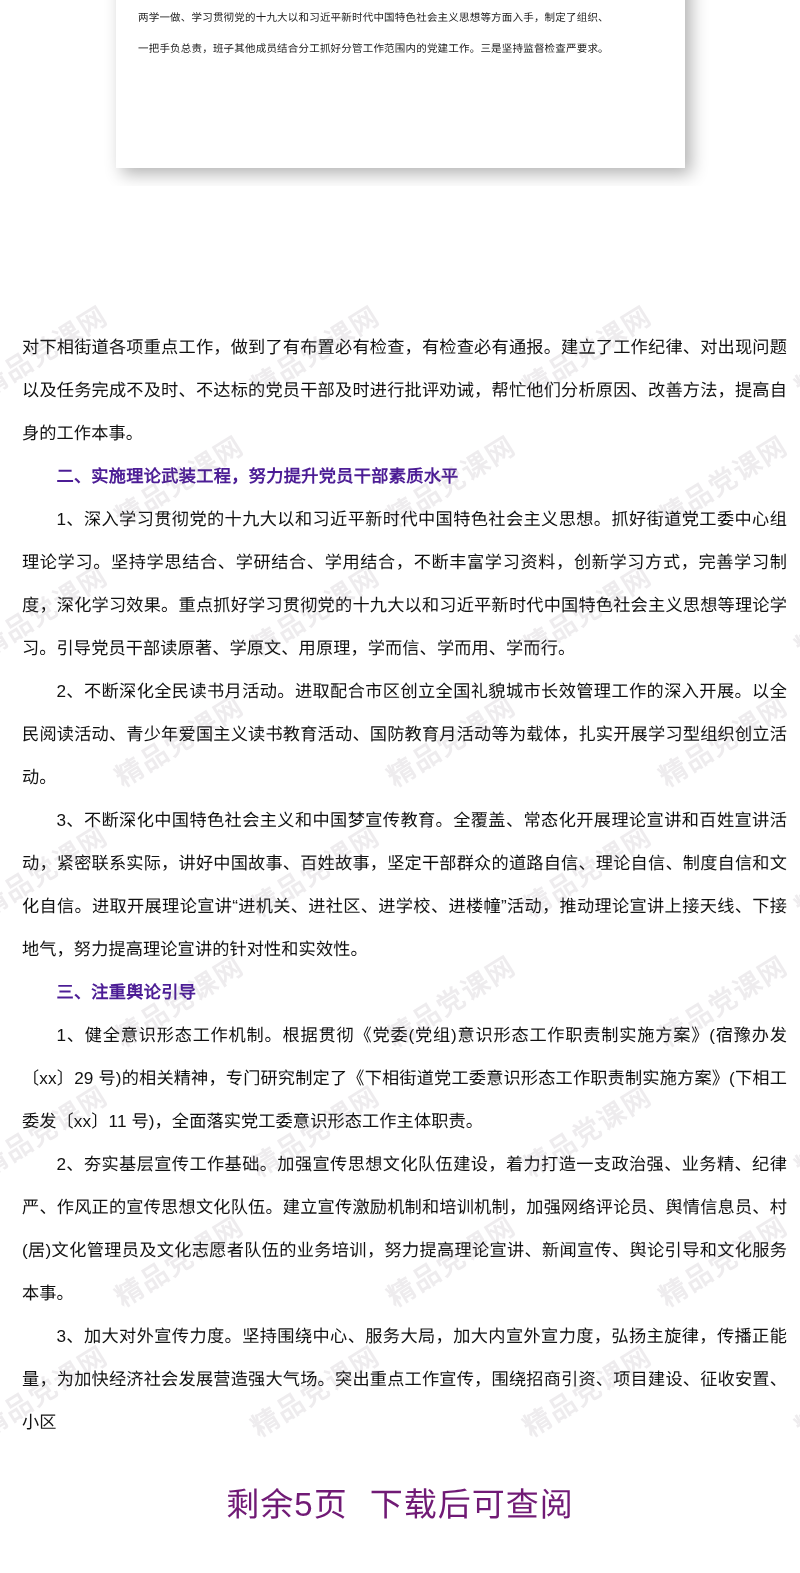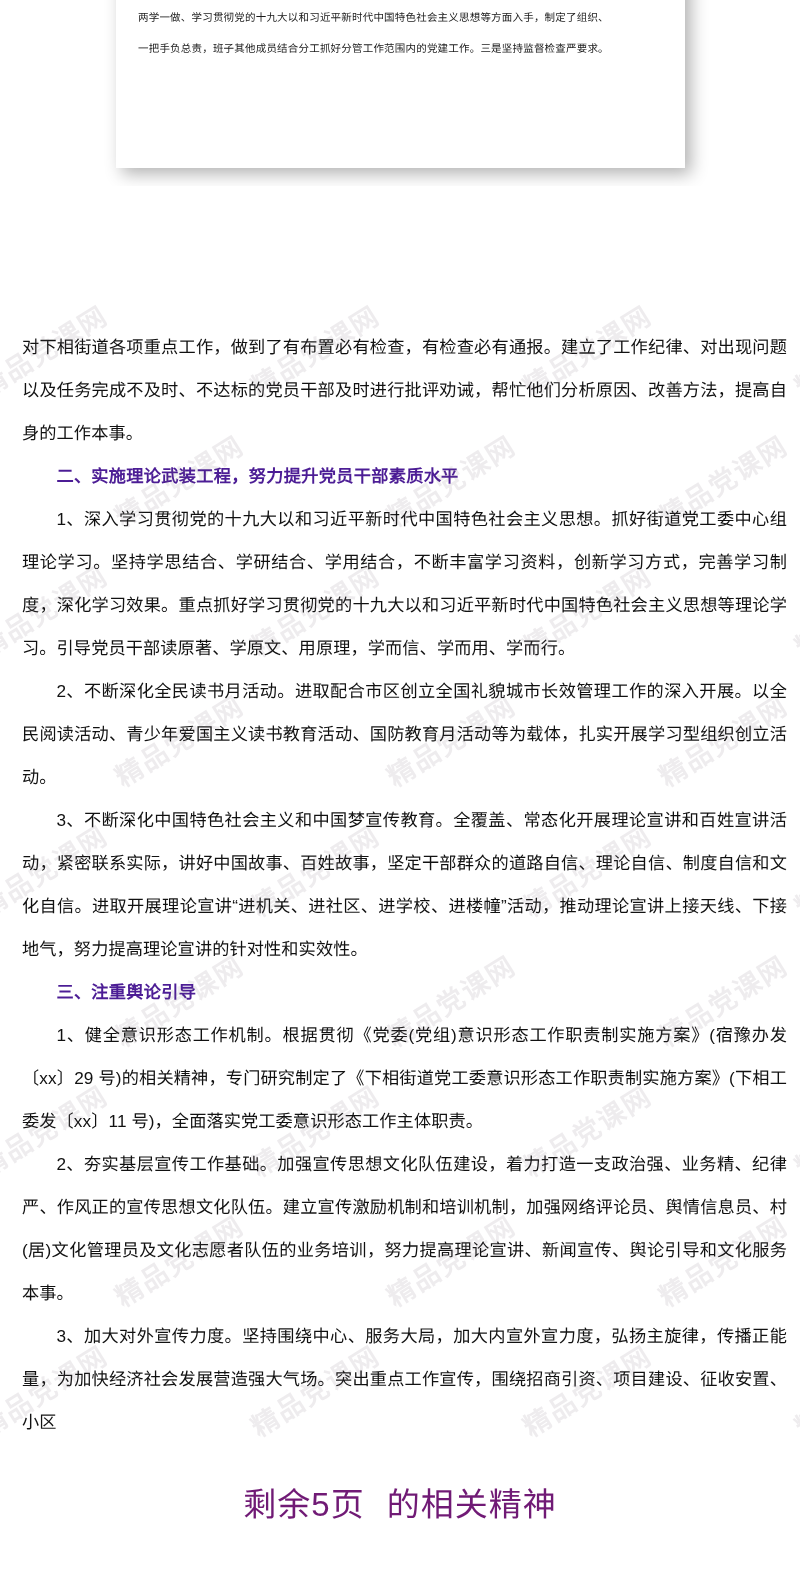--- a/index.html
+++ b/index.html
@@ -179,14 +179,14 @@
     <span class="wm" style="left: 106px; top: 1240px;">精品党课网</span>
     <span class="wm" style="left: 378px; top: 1240px;">精品党课网</span>
     <span class="wm" style="left: 650px; top: 1240px;">精品党课网</span>
     <span class="wm" style="left: -30px; top: 1370px;">精品党课网</span>
     <span class="wm" style="left: 242px; top: 1370px;">精品党课网</span>
     <span class="wm" style="left: 514px; top: 1370px;">精品党课网</span>
     <span class="wm" style="left: 786px; top: 1370px;">精品党课网</span>
   </div>
 
 <div class="bottom-notice">
-  <span class="bottom-notice-text">剩余5页</span><span class="notice-gap"></span><span class="bottom-notice-text">的相关精神</span>
+  <span class="bottom-notice-text">剩余5页</span><span class="notice-gap"></span><span class="bottom-notice-text">下载后可查阅</span>
 </div>
 
 </body></html>

